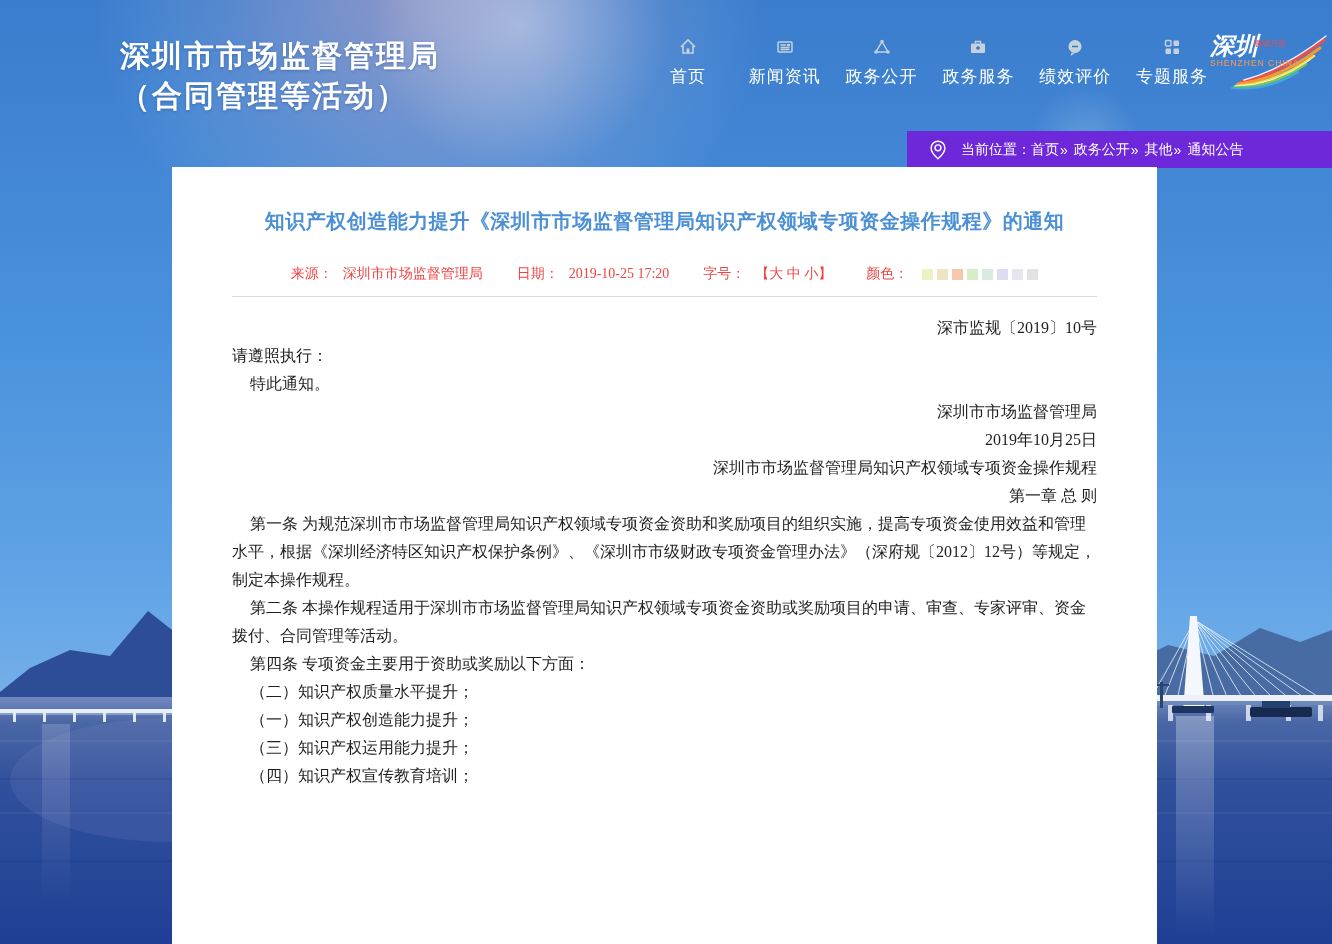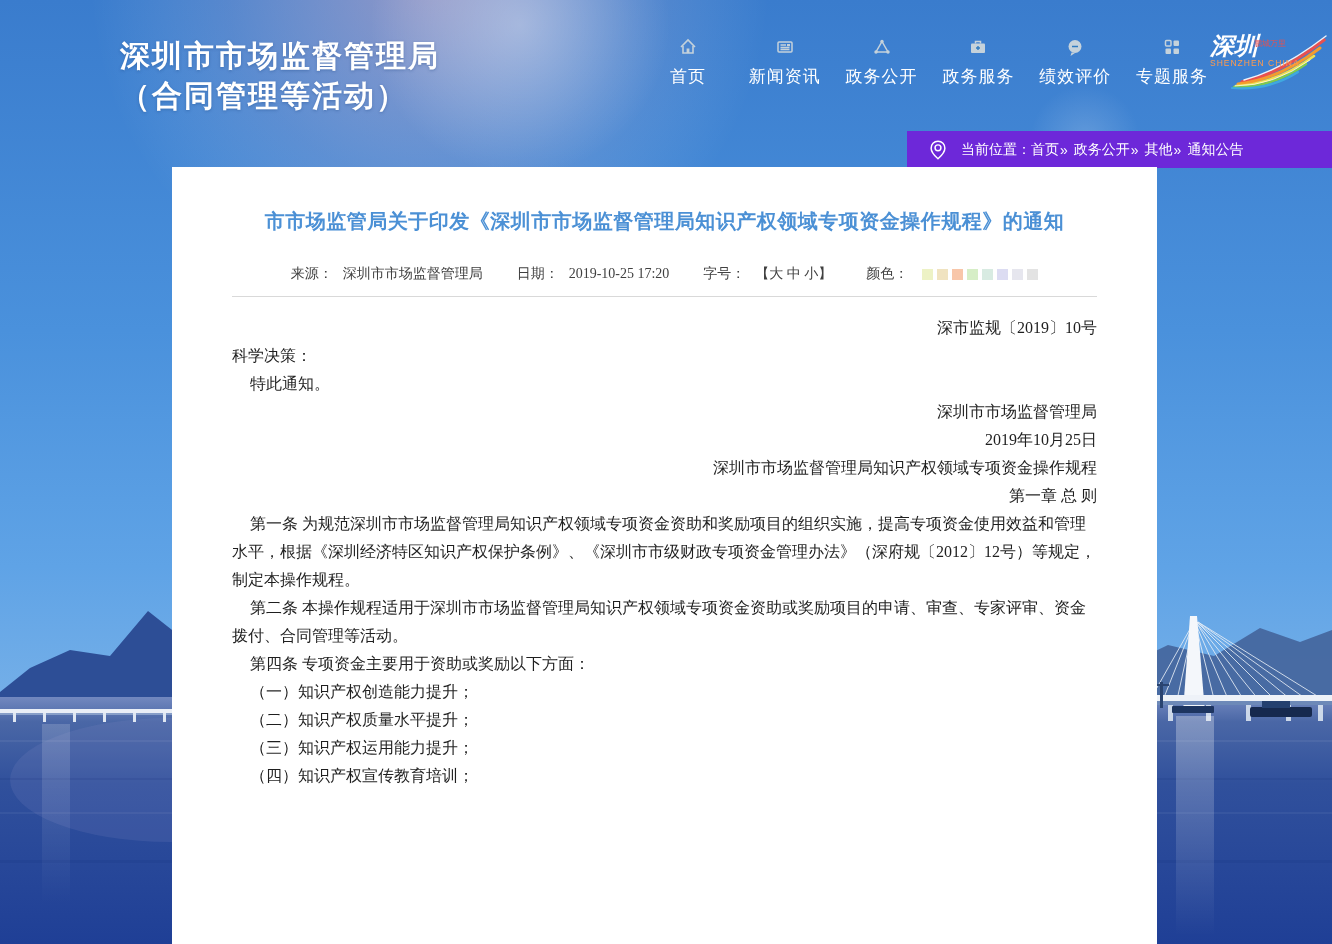--- a/index.html
+++ b/index.html
@@ -30,21 +30,21 @@
   .breadcrumb-bar .pin { margin-right:12px; display:flex; }
   .crumb-sep { margin:0 6px 0 1px; }
 
   
   .content-card { position:absolute; left:172px; top:167px; width:985px; height:777px;
                   background:#ffffff; z-index:4; padding:0 60px; overflow:hidden; }
   .article-title { margin-top:41px; text-align:center; color:#4b90d5; font-size:20px;
                    font-weight:bold; letter-spacing:.5px;
                    font-family:"Liberation Sans", sans-serif; }
   .meta-row { margin-top:30px; display:flex; justify-content:center; align-items:center;
-              font-size:14px; color:#404040; font-family:"Liberation Serif", serif; }
+              font-size:14px; color:#ef4444; font-family:"Liberation Serif", serif; }
   .meta-group { display:flex; align-items:center; margin:0 17px; }
   .meta-label { margin-right:10px; }
   .meta-value { }
   .font-size-controls { cursor:pointer; }
   .swatches { display:flex; align-items:center; }
   .swatch { width:11px; height:11px; margin-left:4px; display:inline-block; cursor:pointer; }
   .meta-divider { border:none; border-top:1px solid #d9d9d9; margin-top:13px; }
 
   .article-body { margin-top:17px; font-family:"Liberation Serif", serif; font-size:16px;
                   line-height:28px; color:#1f1f1f; }
@@ -229,21 +229,21 @@
   <span>首页</span>
   <span class="crumb-sep">»</span>
   <span>政务公开</span>
   <span class="crumb-sep">»</span>
   <span>其他</span>
   <span class="crumb-sep">»</span>
   <span>通知公告</span>
 </div>
 
 <main class="content-card">
-  <h1 class="article-title">市市场监管局关于印发《深圳市市场监督管理局知识产权领域专项资金操作规程》的通知</h1>
+  <h1 class="article-title">知识产权创造能力提升《深圳市市场监督管理局知识产权领域专项资金操作规程》的通知</h1>
 
   <div class="meta-row">
     <span class="meta-group">
       <span class="meta-label">来源：</span>
       <span class="meta-value">深圳市市场监督管理局</span>
     </span>
     <span class="meta-group">
       <span class="meta-label">日期：</span>
       <span class="meta-value">2019-10-25 17:20</span>
     </span>
@@ -263,28 +263,28 @@
         <span class="swatch" style="background-color: rgb(230, 230, 238);"></span>
         <span class="swatch" style="background-color: rgb(227, 227, 227);"></span>
       </span>
     </span>
   </div>
 
   <hr class="meta-divider">
 
   <div class="article-body">
     <p class="p-center">深市监规〔2019〕10号</p>
-    <p>科学决策：</p>
+    <p>请遵照执行：</p>
     <p class="p-indent">特此通知。</p>
     <p class="p-right">深圳市市场监督管理局</p>
     <p class="p-right">2019年10月25日</p>
     <p class="p-center">深圳市市场监督管理局知识产权领域专项资金操作规程</p>
     <p class="p-center">第一章 总 则</p>
     <p class="p-indent">第一条  为规范深圳市市场监督管理局知识产权领域专项资金资助和奖励项目的组织实施，提高专项资金使用效益和管理水平，根据《深圳经济特区知识产权保护条例》、《深圳市市级财政专项资金管理办法》（深府规〔2012〕12号）等规定，制定本操作规程。</p>
     <p class="p-indent">第二条  本操作规程适用于深圳市市场监督管理局知识产权领域专项资金资助或奖励项目的申请、审查、专家评审、资金拨付、合同管理等活动。</p>
     <p class="p-indent">第四条 专项资金主要用于资助或奖励以下方面：</p>
+    <p class="p-indent">（二）知识产权质量水平提升；</p>
     <p class="p-indent">（一）知识产权创造能力提升；</p>
-    <p class="p-indent">（二）知识产权质量水平提升；</p>
     <p class="p-indent">（三）知识产权运用能力提升；</p>
     <p class="p-indent">（四）知识产权宣传教育培训；</p>
 
   </div>
 </main>
 
 </body></html>

